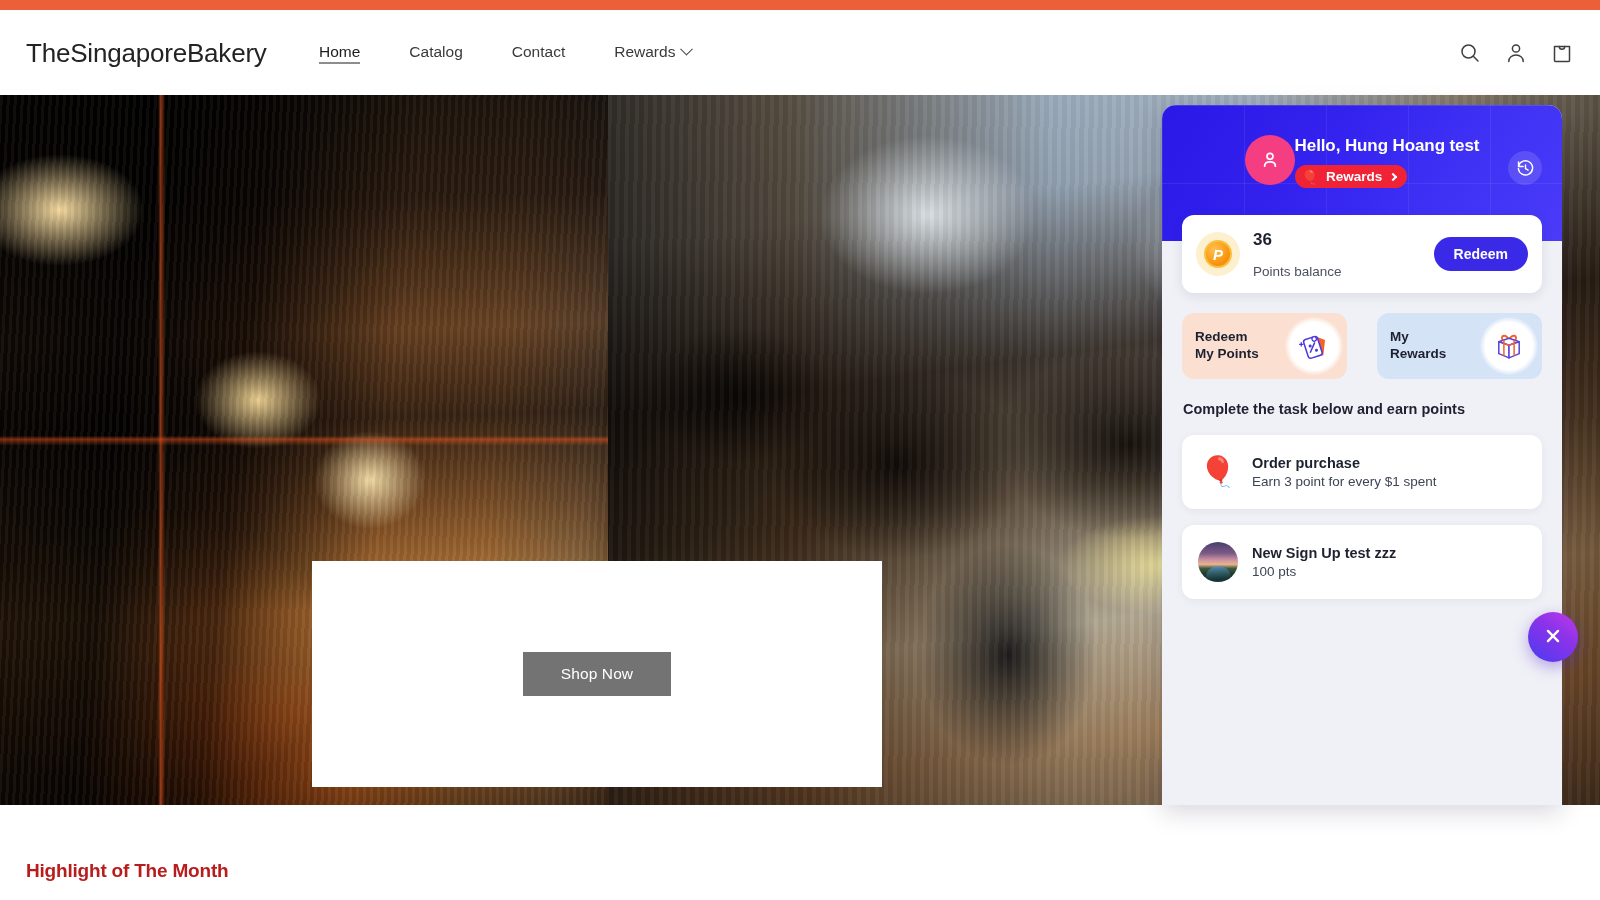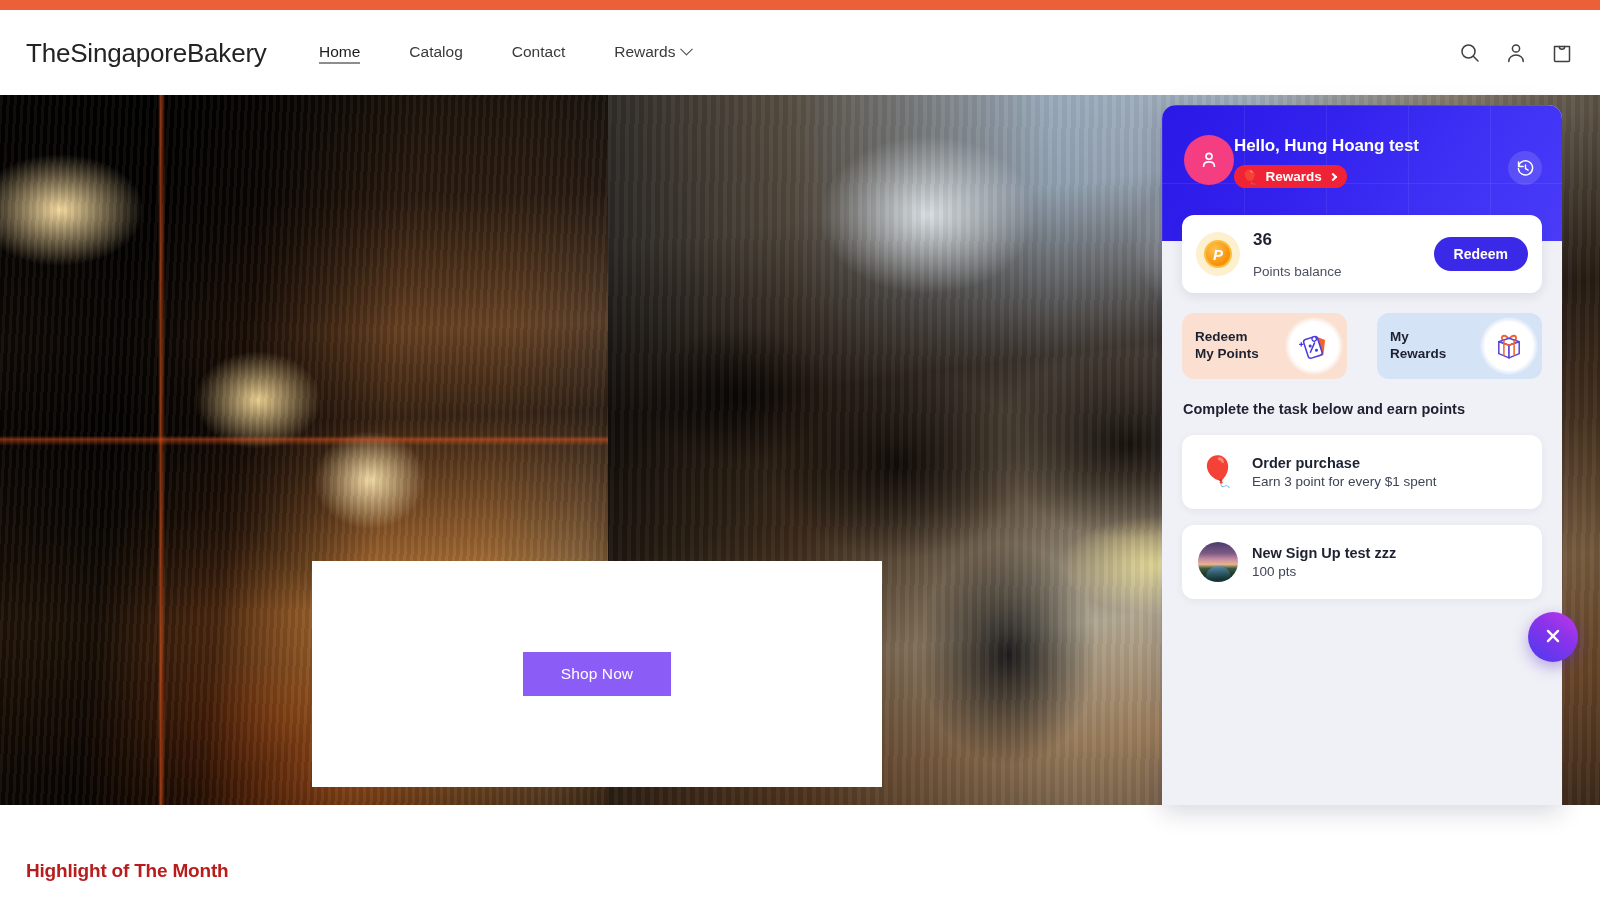--- a/index.html
+++ b/index.html
@@ -114,21 +114,21 @@
     width: 570px; height: 226px;
     background: #ffffff;
     display: flex; flex-direction: column;
     align-items: center; justify-content: center;
     gap: 28px;
   }
   .hero-title {
     font-size: 42px; color: #1b1b1b; letter-spacing: -0.4px; font-weight: 400;
   }
   .shop-now-btn {
-    background: #8b5cf6; color: #ffffff;
+    background: #737373; color: #ffffff;
     font-size: 15.5px; letter-spacing: .1px;
     padding: 13px 38px; border: none; cursor: pointer;
   }
 
   
   .section-below {
     position: absolute; top: 805px; left: 0;
     width: 1600px; height: 95px; background: #ffffff;
   }
   .section-heading {
@@ -148,21 +148,21 @@
   }
   .lw-header {
     position: relative;
     height: 136px; flex: 0 0 136px;
     background:
       linear-gradient(180deg, rgba(255,255,255,.07) 0 1px, rgba(255,255,255,0) 1px),
       repeating-linear-gradient(90deg, rgba(255,255,255,.07) 0 1px, rgba(255,255,255,0) 1px 82px),
       repeating-linear-gradient(180deg, rgba(255,255,255,.07) 0 1px, rgba(255,255,255,0) 1px 78px),
       linear-gradient(125deg, #2a19e6 0%, #3423ef 40%, #3f32f5 70%, #4a3bf8 100%);
     padding: 30px 22px 0 22px;
-    display: flex; align-items: flex-start; gap: 0;
+    display: flex; align-items: flex-start; gap: 0; justify-content: center;
   }
   .lw-avatar {
     width: 50px; height: 50px; border-radius: 50%;
     background: #f53d82;
     display: flex; align-items: center; justify-content: center;
     flex: 0 0 50px;
   }
   .lw-greet-col { display: flex; flex-direction: column; gap: 9px; padding-top: 1px; }
   .lw-greeting {
     color: #ffffff; font-size: 17px; font-weight: bold; letter-spacing: -0.1px;

